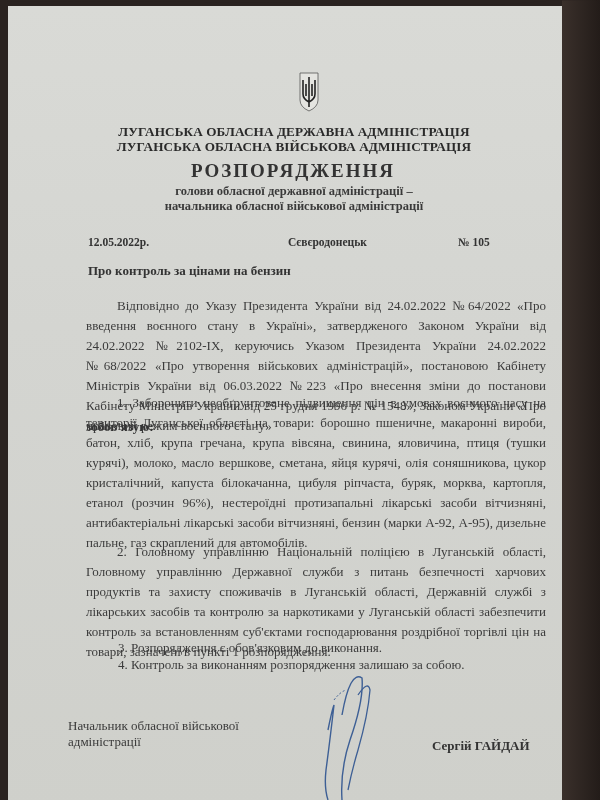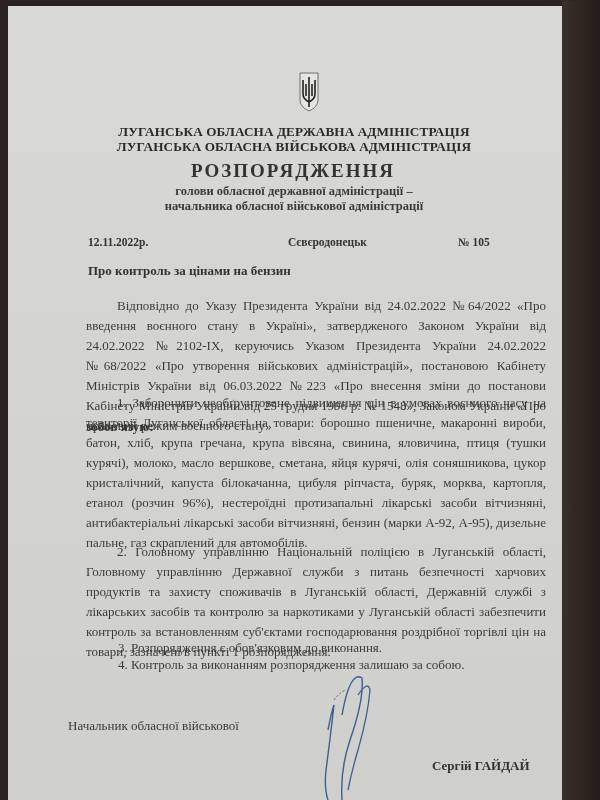--- a/index.html
+++ b/index.html
@@ -58,21 +58,21 @@
   .p-intro { top:296px; text-indent:31px; }
   .oblige { position:absolute; left:86px; top:377px; font-size:13px; font-weight:bold; color:#333;margin-top:42px; }
   .p-1 { top:393px; text-indent:31px; }
   .p-2 { top:542px; text-indent:31px; }
   .p-3 { top:638px; left:118px; width:420px; text-align:left; }
   .p-4 { top:655px; left:118px; width:420px; text-align:left; }
   .sig-title {
     position:absolute; left:68px; top:718px; font-size:13px; line-height:16px; color:#3a3a3a;
   }
   .sig-name {
-    position:absolute; left:432px; top:758px; font-size:13px; font-weight:bold; color:#333;
+    position:absolute; left:432px; top:738px; font-size:13px; font-weight:bold; color:#333;
   }
   .signature { position:absolute; left:320px; top:670px; width:70px; height:130px; }
 </style>
 </head>
 <body>
 
 <div class="paper">
 </div>
 <div class="right-edge"></div>
 <div class="paper-top-shadow"></div>
@@ -81,35 +81,36 @@
   <path d="M1 1 H19 V28 Q19 35 10 39 Q1 35 1 28 Z" fill="#e4e4e0" stroke="#555" stroke-width="0.8"></path>
   <path d="M10 5 V30 M4 8 V22 Q4 27 10 30 Q16 27 16 22 V8 M7 12 V24 M13 12 V24 M10 30 V35" fill="none" stroke="#222" stroke-width="1.6"></path>
 </svg>
 
 <div class="hdr l1">ЛУГАНСЬКА ОБЛАСНА ДЕРЖАВНА АДМІНІСТРАЦІЯ</div>
 <div class="hdr l2">ЛУГАНСЬКА ОБЛАСНА ВІЙСЬКОВА АДМІНІСТРАЦІЯ</div>
 <div class="title">РОЗПОРЯДЖЕННЯ</div>
 <div class="sub s1">голови обласної державної адміністрації –</div>
 <div class="sub s2">начальника обласної військової адміністрації</div>
 
-<div class="meta date">12.11.2022р.</div>
+<div class="meta date">12.05.2022р.</div>
 <div class="meta city">Сєвєродонецьк</div>
 <div class="meta num">№ 105</div>
 
 <div class="subject">Про контроль за цінами на бензин</div>
 
 <div class="body p-intro">Відповідно до Указу Президента України від 24.02.2022 №64/2022 «Про введення воєнного стану в Україні», затвердженого Законом України від 24.02.2022 №2102-IX, керуючись Указом Президента України 24.02.2022 №68/2022 «Про утворення військових адміністрацій», постановою Кабінету Міністрів України від 06.03.2022 №223 «Про внесення зміни до постанови Кабінету Міністрів України від 25 грудня 1996 р. № 1548», Законом України «Про правовий режим воєнного стану»</div>
 <div class="oblige">зобов'язую:</div>
 <div class="body p-1">1. Заборонити необґрунтоване підвищення цін в умовах воєнного часу на території Луганської області на товари: борошно пшеничне, макаронні вироби, батон, хліб, крупа гречана, крупа вівсяна, свинина, яловичина, птиця (тушки курячі), молоко, масло вершкове, сметана, яйця курячі, олія соняшникова, цукор кристалічний, капуста білокачанна, цибуля ріпчаста, буряк, морква, картопля, етанол (розчин 96%), нестероїдні протизапальні лікарські засоби вітчизняні, антибактеріальні лікарські засоби вітчизняні, бензин (марки А-92, А-95), дизельне пальне, газ скраплений для автомобілів.</div>
 <div class="body p-2">2. Головному управлінню Національній поліцією в Луганській області, Головному управлінню Державної служби з питань безпечності харчових продуктів та захисту споживачів в Луганській області, Державній службі з лікарських засобів та контролю за наркотиками у Луганській області забезпечити контроль за встановленням суб'єктами господарювання роздрібної торгівлі цін на товари, зазначені в пункті 1 розпорядження.</div>
 <div class="body p-3">3. Розпорядження є обов'язковим до виконання.</div>
 <div class="body p-4">4. Контроль за виконанням розпорядження залишаю за собою.</div>
 
 <div class="sig-title">
   <div>Начальник обласної військової</div>
+  <div>адміністрації</div>
 </div>
 
 <svg class="signature" viewBox="0 0 70 130">
   <path d="M8 60 Q12 40 14 35 Q10 70 6 100 Q4 118 8 130" fill="none" stroke="#3d5f95" stroke-width="1.4"></path>
   <path d="M22 45 Q30 0 42 8 Q44 30 30 70 Q20 100 22 130" fill="none" stroke="#3d5f95" stroke-width="1.4"></path>
   <path d="M38 25 Q48 10 50 20 Q48 45 38 80 Q32 100 28 120" fill="none" stroke="#3d5f95" stroke-width="1.3"></path>
   <path d="M14 30 Q20 22 26 20" fill="none" stroke="#3d5f95" stroke-width="1" stroke-dasharray="2 2"></path>
 </svg>
 
 <div class="sig-name">Сергій ГАЙДАЙ</div>

